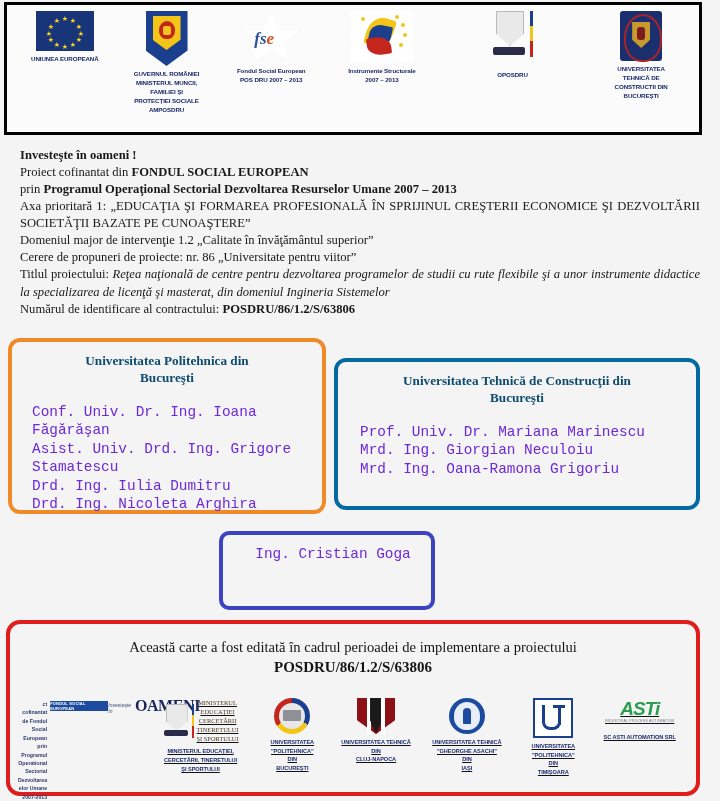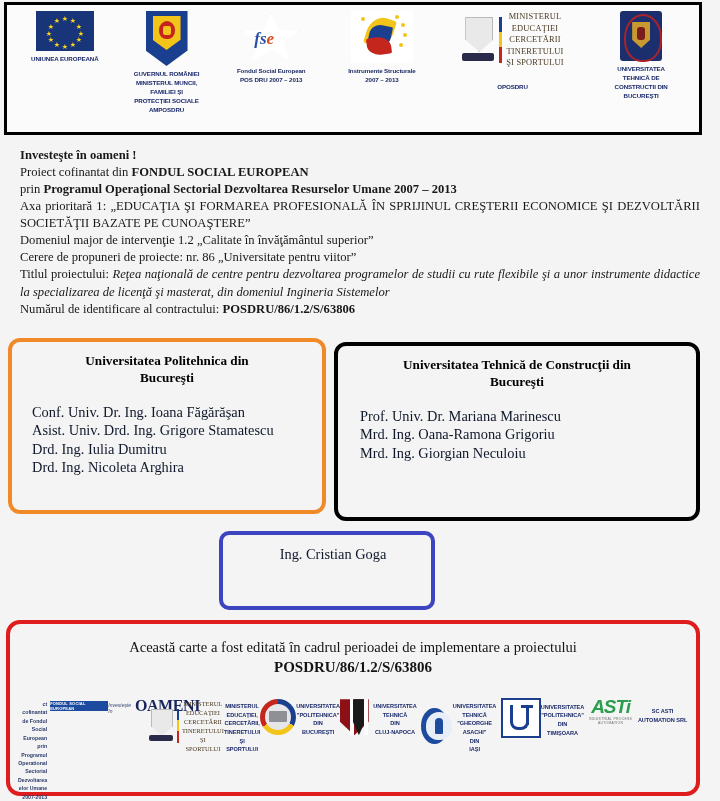--- a/index.html
+++ b/index.html
@@ -264,48 +264,49 @@
   }
   #box-upb {
     left: 8px;
     top: 338px;
     width: 318px;
     height: 176px;
     border: 4px solid #f08a28;
   }
   #box-utcb {
     left: 334px;
-    top: 342px;
+    top: 358px;
     width: 366px;
-    height: 179px;
-    border: 4px solid #000000;
+    height: 152px;
+    border: 4px solid #0369a1;
   }
   #box-asti {
     left: 219px;
     top: 531px;
     width: 216px;
     height: 79px;
     border: 4px solid #3d44bf;
     border-radius: 10px;
   }
   .box-title {
     text-align: center;
     font-weight: bold;
     font-size: 13.2px;
     line-height: 1.32;
     margin-top: 10px;
-    color: #000000;
+    color: #0c4a6e;
   }
   #box-asti .box-title { margin-top: 9px; font-size: 12.6px; }
   .box-people {
     margin-top: 16px;
     padding-left: 20px;
     font-size: 14.4px;
     line-height: 1.285;
-    color: #0f172a;
+    color: #6d28d9;
+    font-family: Liberation Mono, monospace;
   }
   #box-utcb .box-people { padding-left: 22px; }
   #box-asti .box-people {
     margin-top: 10px;
     padding-left: 12px;
     text-align: center;
     font-size: 14.4px;
   }
 
   
@@ -338,24 +339,25 @@
     top: 74px;
     width: 100%;
     display: flex;
     align-items: flex-start;
     justify-content: space-between;
     padding: 0 10px 0 8px;
     box-sizing: border-box;
   }
   .flogo-cell {
     display: flex;
-    flex-direction: row;
+    flex-direction: column;
     align-items: center;
     text-align: center;
     width: 96px;
+    text-decoration: underline;
   }
   .flogo-caption {
     font-family: "Liberation Sans", sans-serif;
     font-size: 5.6px;
     font-weight: bold;
     color: #1b2a6b;
     line-height: 1.55;
     margin-top: 4px;
     white-space: pre-line;
     letter-spacing: -0.05px;
@@ -616,25 +618,20 @@
 2007 – 2013</div>
     </div>
 
     <div class="logo-cell" style="width:150px;">
       <div class="ministry-logo">
         <div class="ministry-crest">
             <div class="shield"></div>
             <div class="book"></div>
           </div>
         <div class="ministry-bars"></div>
-        <div class="ministry-text">MINISTERUL
-EDUCAŢIEI
-CERCETĂRII
-TINERETULUI
-ŞI SPORTULUI</div>
       </div>
       <div class="logo-caption" style="margin-top:14px;">OPOSDRU</div>
     </div>
 
     <div class="logo-cell" style="width:108px;">
       <div class="utcb-crest">
         <div class="ring"></div>
           <div class="emblem"></div>
       </div>
       <div class="logo-caption">UNIVERSITATEA
@@ -666,22 +663,22 @@
     <div>Drd. Ing. Iulia Dumitru</div>
     <div>Drd. Ing. Nicoleta Arghira</div>
   </div>
 </div>
 
 <div class="partner-box" id="box-utcb">
   <div class="box-title" style="white-space:pre-line;">Universitatea Tehnică de Construcţii din
 Bucureşti</div>
   <div class="box-people">
     <div>Prof. Univ. Dr. Mariana Marinescu</div>
+    <div>Mrd. Ing. Giorgian Neculoiu</div>
     <div>Mrd. Ing. Oana-Ramona Grigoriu</div>
-    <div>Mrd. Ing. Giorgian Neculoiu</div>
   </div>
 </div>
 
 <div class="partner-box" id="box-asti">
   <div class="box-people">
     <div>Ing. Cristian Goga</div>
   </div>
 </div>
 
 <div id="box-footer">

